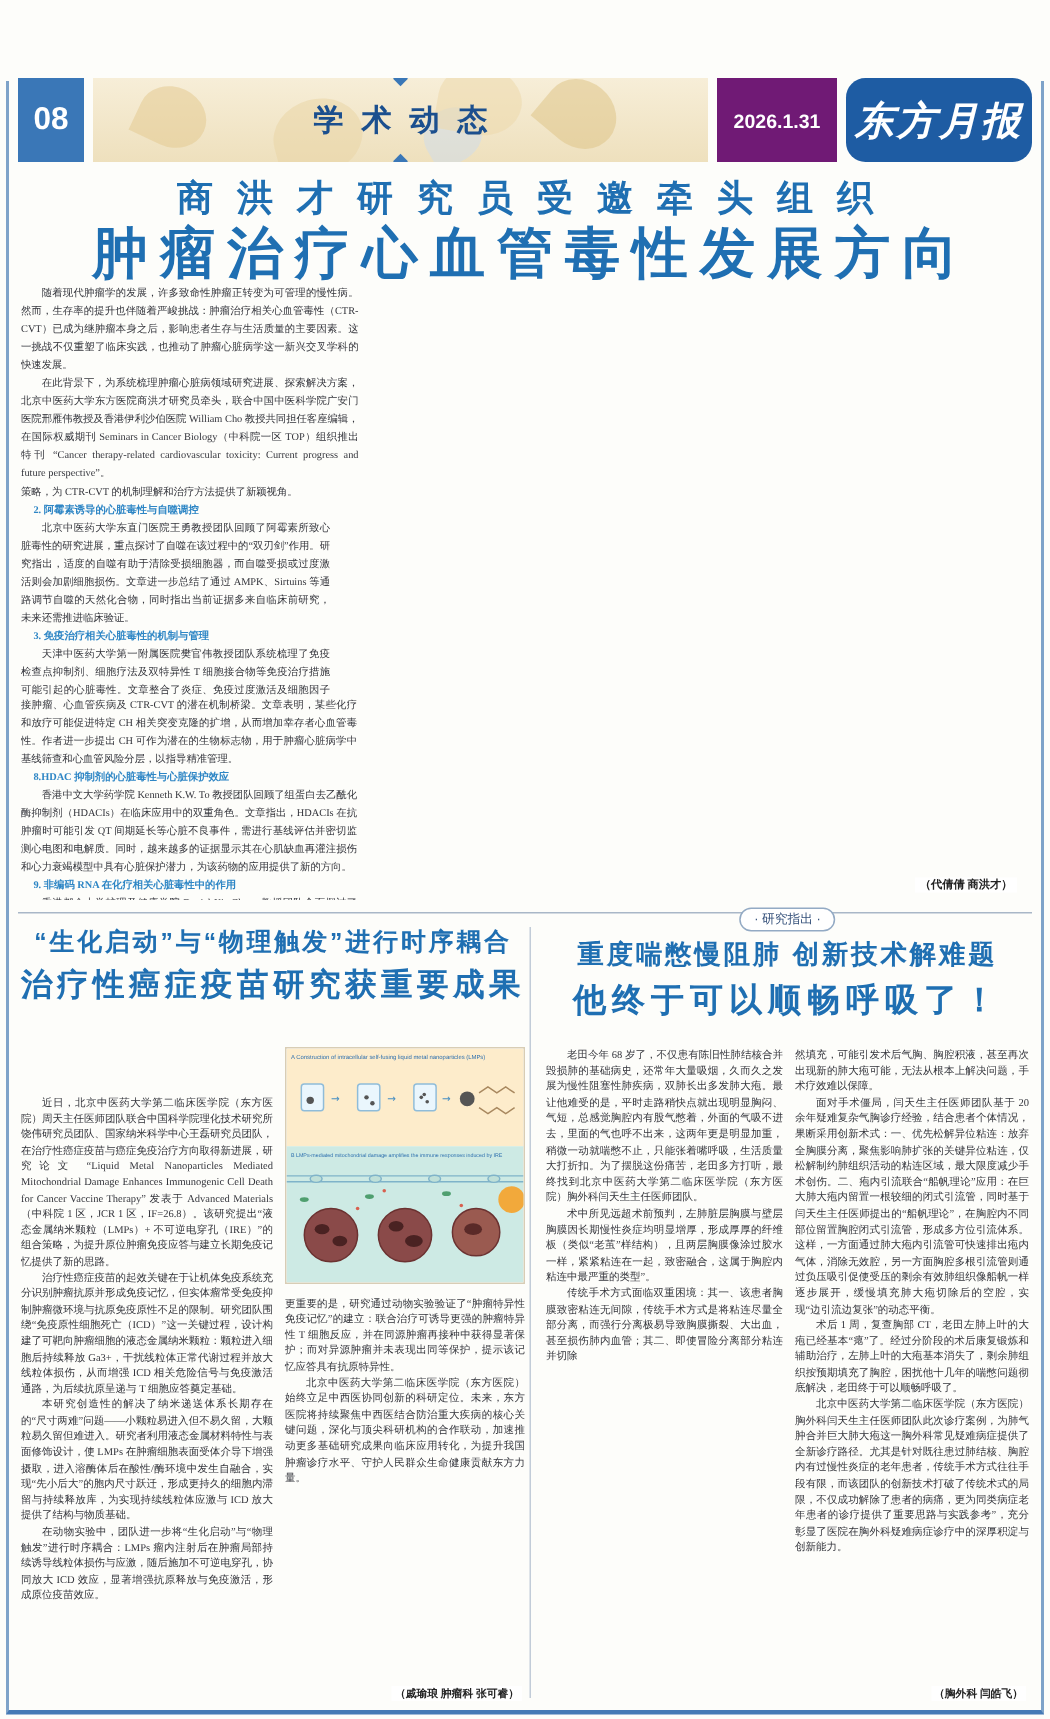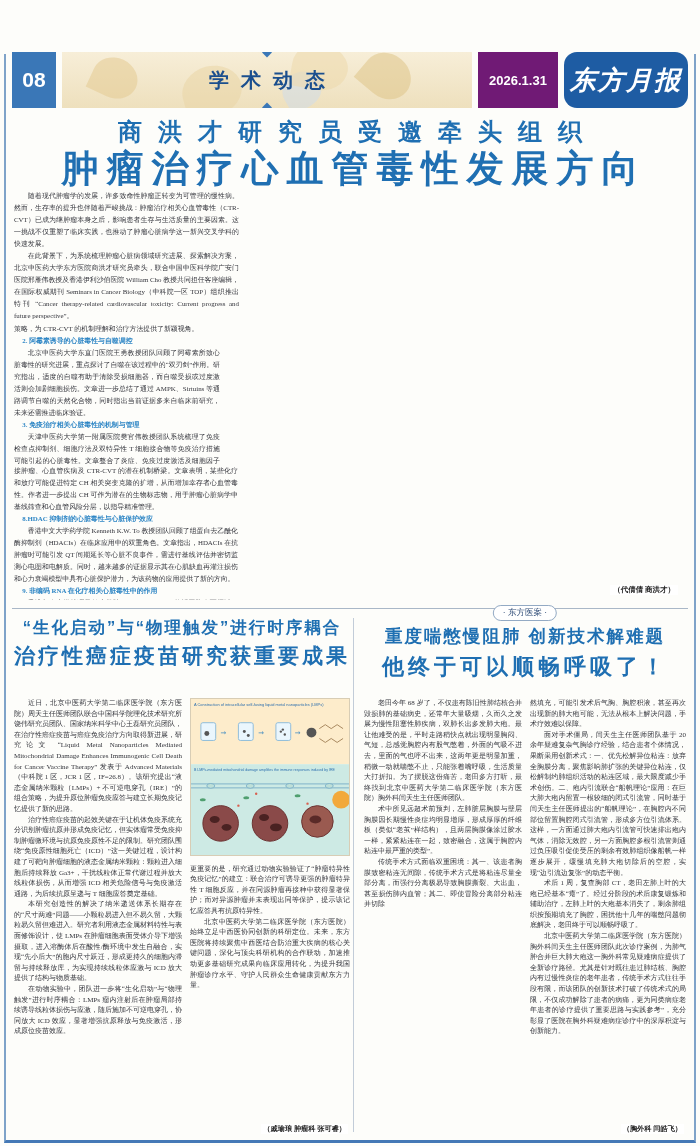--- a/index.html
+++ b/index.html
@@ -86,21 +86,21 @@
   .badge { position:absolute; top:-7px; left:50%; transform:translateX(-50%); background:#fff;
            border:1px solid #93aac4; border-radius:8px; padding:1px 9px; font-size:8.5px; color:#34507a;
            font-family:"Liberation Sans","DejaVu Sans",sans-serif; white-space:nowrap; z-index:6;}
   .kicker3 { position:absolute; left:0; right:0; text-align:center; color:#1f6fb2;
              font:bold 17.5px "Liberation Sans","DejaVu Sans",sans-serif; letter-spacing:2px; top:12px; }
   .headline3 { position:absolute; left:0; right:0; text-align:center; color:#1f6fb2;
                font:900 22px "Liberation Sans","DejaVu Sans",sans-serif; letter-spacing:4px; top:40px; }
   .content2 { position:absolute; top:86px; left:0; right:0; height:428px; display:flex;
               justify-content:space-between; overflow:hidden; }
   .bt { font-size:7px; line-height:10.6px; text-align:justify; }
-  .colL { width:168px; } .colR { width:160px; }
+  .colL { width:168px;margin-top:32px; } .colR { width:160px; }
   .colA { width:158px; } .colB { width:156px; }
   .figure { width:160px; height:158px; margin-bottom:4px; border:1px solid #d8cdb5; }
   .byline2 { position:absolute; bottom:6px; right:2px; background:#fff; font-size:7.2px; font-weight:bold;
              color:#222; padding:0 2px; z-index:6;}
 </style>
 </head>
 <body>
 
 <div class="frame"></div>
 
@@ -280,21 +280,21 @@
       <div>
           <div class="blk-pc">更重要的是，研究通过动物实验验证了“肿瘤特异性免疫记忆”的建立：联合治疗可诱导更强的肿瘤特异性 T 细胞反应，并在同源肿瘤再接种中获得显著保护；而对异源肿瘤并未表现出同等保护，提示该记忆应答具有抗原特异性。</div>
           <div class="blk-p">北京中医药大学第二临床医学院（东方医院）始终立足中西医协同创新的科研定位。未来，东方医院将持续聚焦中西医结合防治重大疾病的核心关键问题，深化与顶尖科研机构的合作联动，加速推动更多基础研究成果向临床应用转化，为提升我国肿瘤诊疗水平、守护人民群众生命健康贡献东方力量。</div>
         </div>
     </div>
   </div>
   <div class="byline2">（戚瑜琅 肿瘤科 张可睿）</div>
 </section>
 
 <section class="art art-right">
-  <div class="badge">· 东方医案 ·</div>
+  <div class="badge">· 研究指出 ·</div>
   <div class="kicker3">重度喘憋慢阻肺  创新技术解难题</div>
   <div class="headline3">他终于可以顺畅呼吸了！</div>
   <div class="content2 bt">
     <div class="colA">
       <div>
           <div class="blk-p">老田今年 68 岁了，不仅患有陈旧性肺结核合并毁损肺的基础病史，还常年大量吸烟，久而久之发展为慢性阻塞性肺疾病，双肺长出多发肺大疱。最让他难受的是，平时走路稍快点就出现明显胸闷、气短，总感觉胸腔内有股气憋着，外面的气吸不进去，里面的气也呼不出来，这两年更是明显加重，稍微一动就喘憋不止，只能张着嘴呼吸，生活质量大打折扣。为了摆脱这份痛苦，老田多方打听，最终找到北京中医药大学第二临床医学院（东方医院）胸外科闫天生主任医师团队。</div>
           <div class="blk-p">术中所见远超术前预判，左肺脏层胸膜与壁层胸膜因长期慢性炎症均明显增厚，形成厚厚的纤维板（类似“老茧”样结构），且两层胸膜像涂过胶水一样，紧紧粘连在一起，致密融合，这属于胸腔内粘连中最严重的类型”。</div>
           <div class="blk-p">传统手术方式面临双重困境：其一、该患者胸膜致密粘连无间隙，传统手术方式是将粘连尽量全部分离，而强行分离极易导致胸膜撕裂、大出血，甚至损伤肺内血管；其二、即使冒险分离部分粘连并切除</div>
         </div>
     </div>

